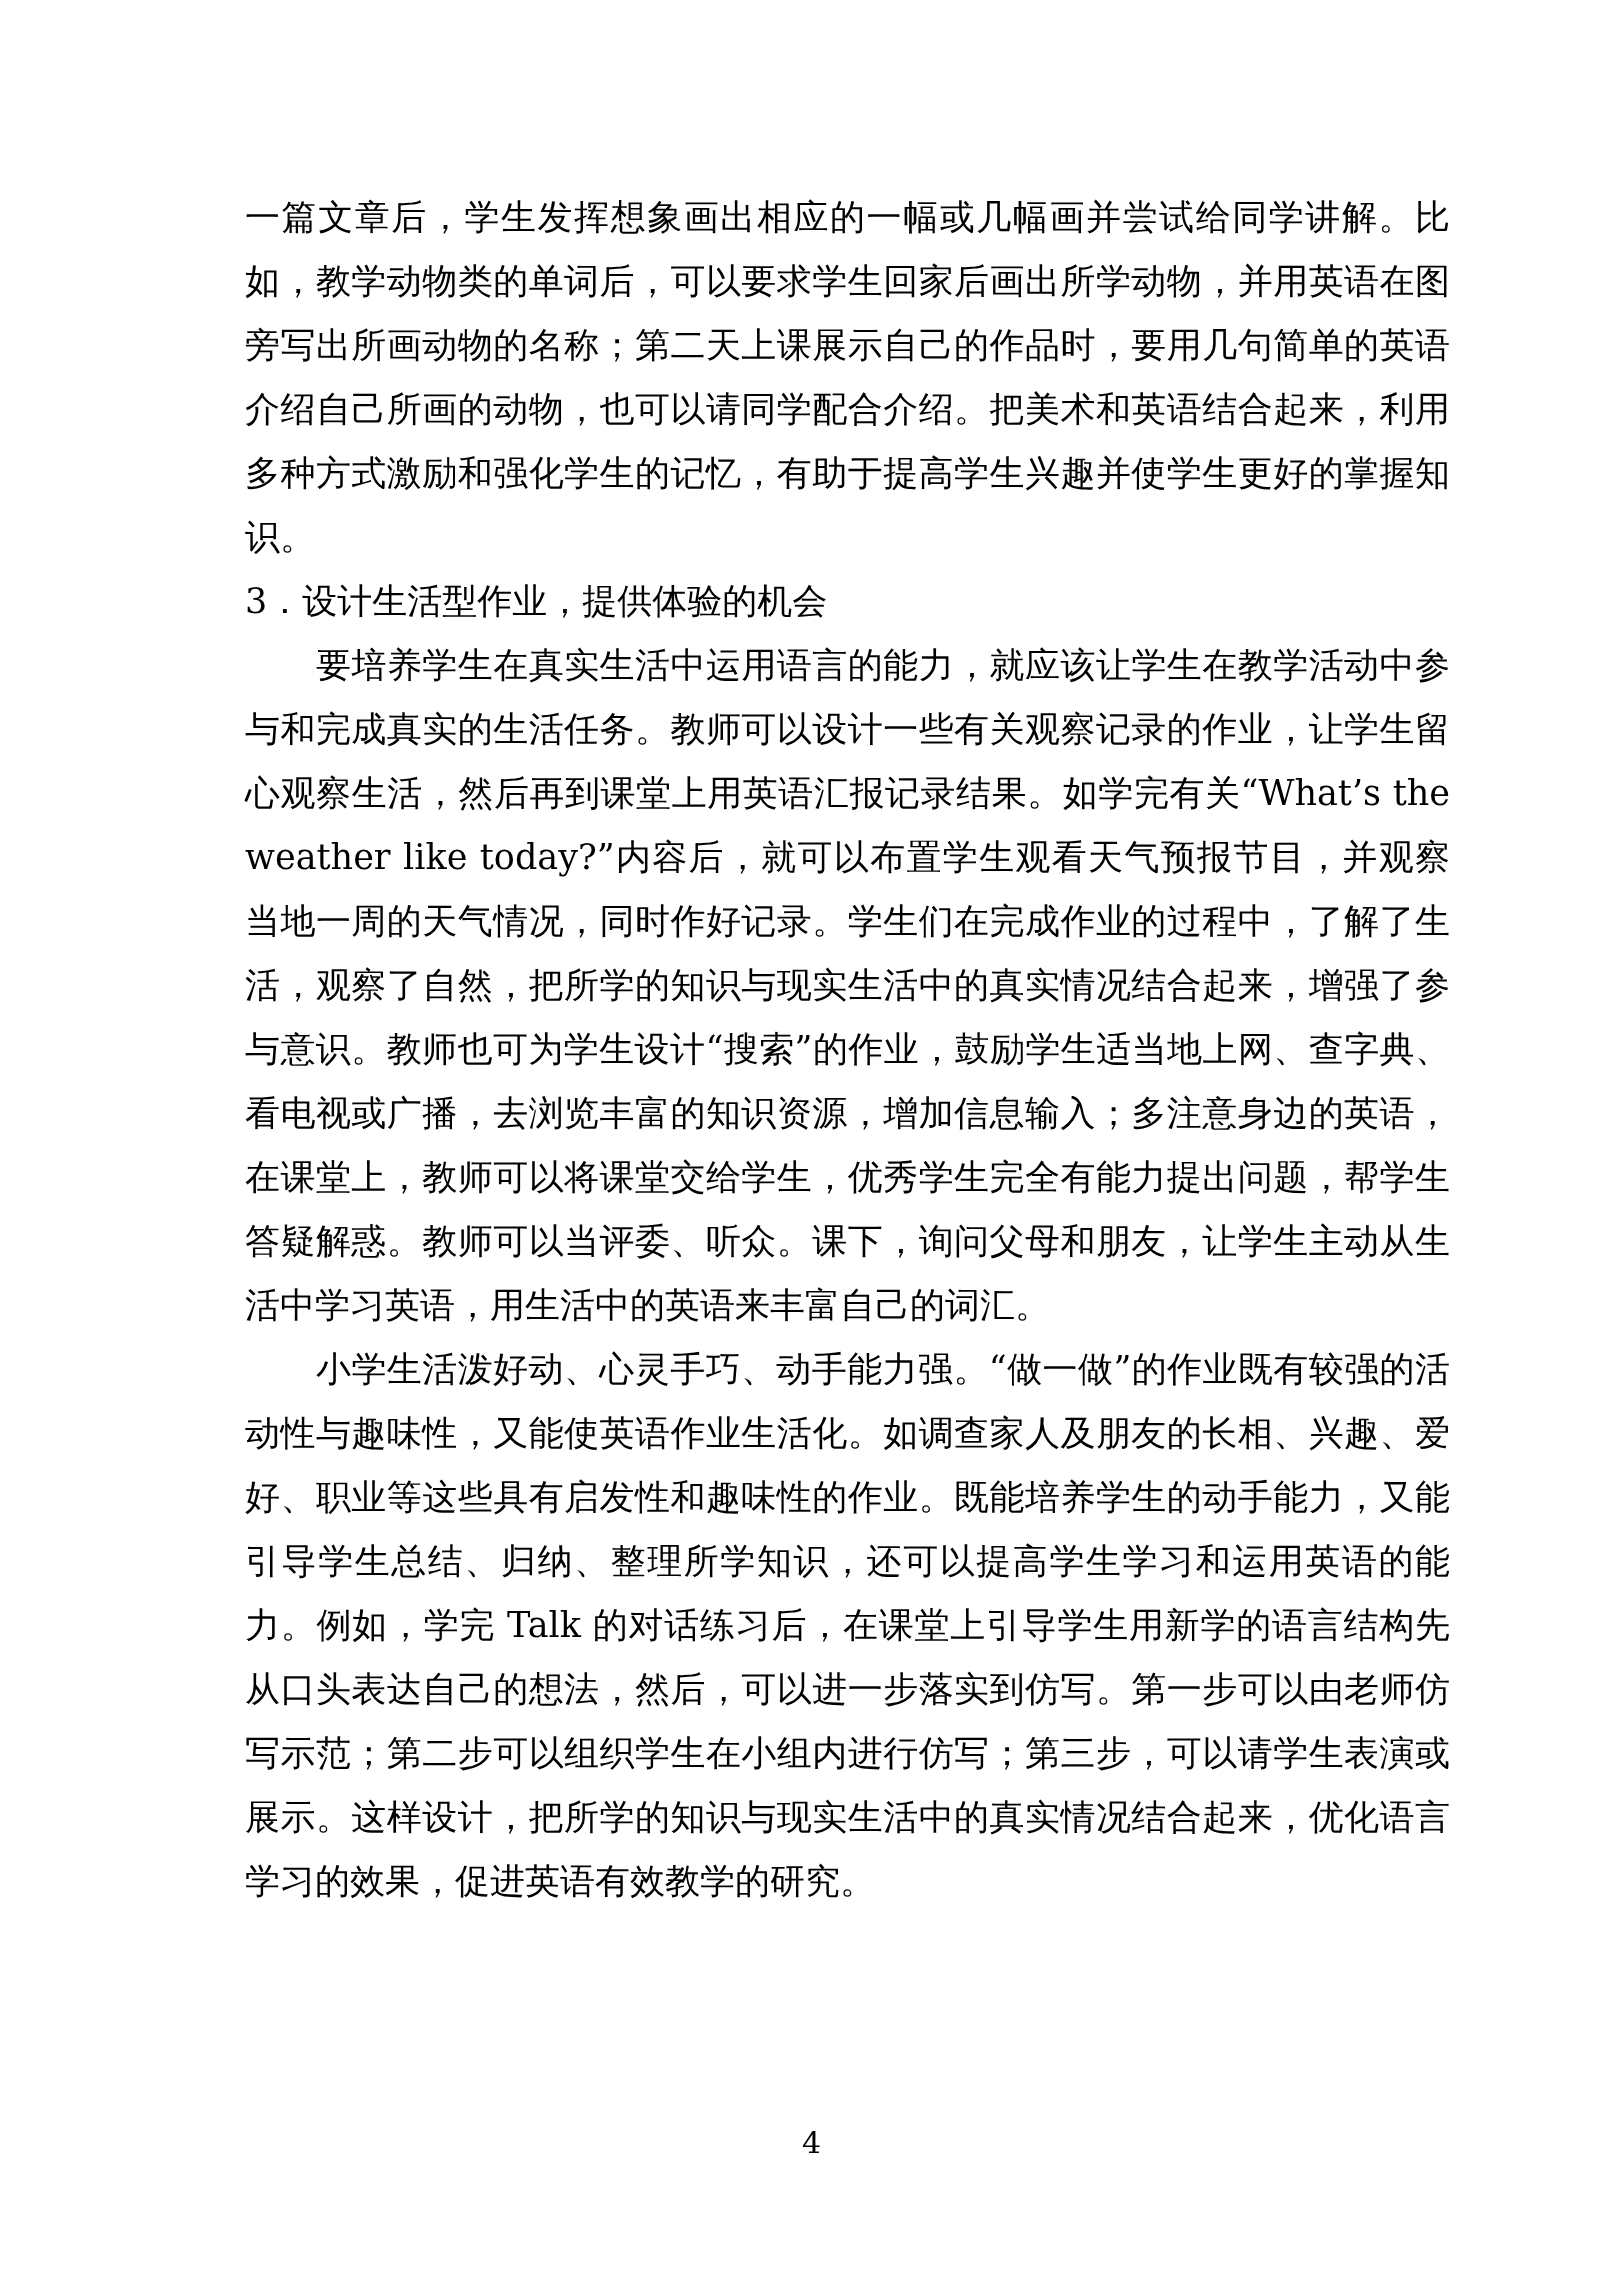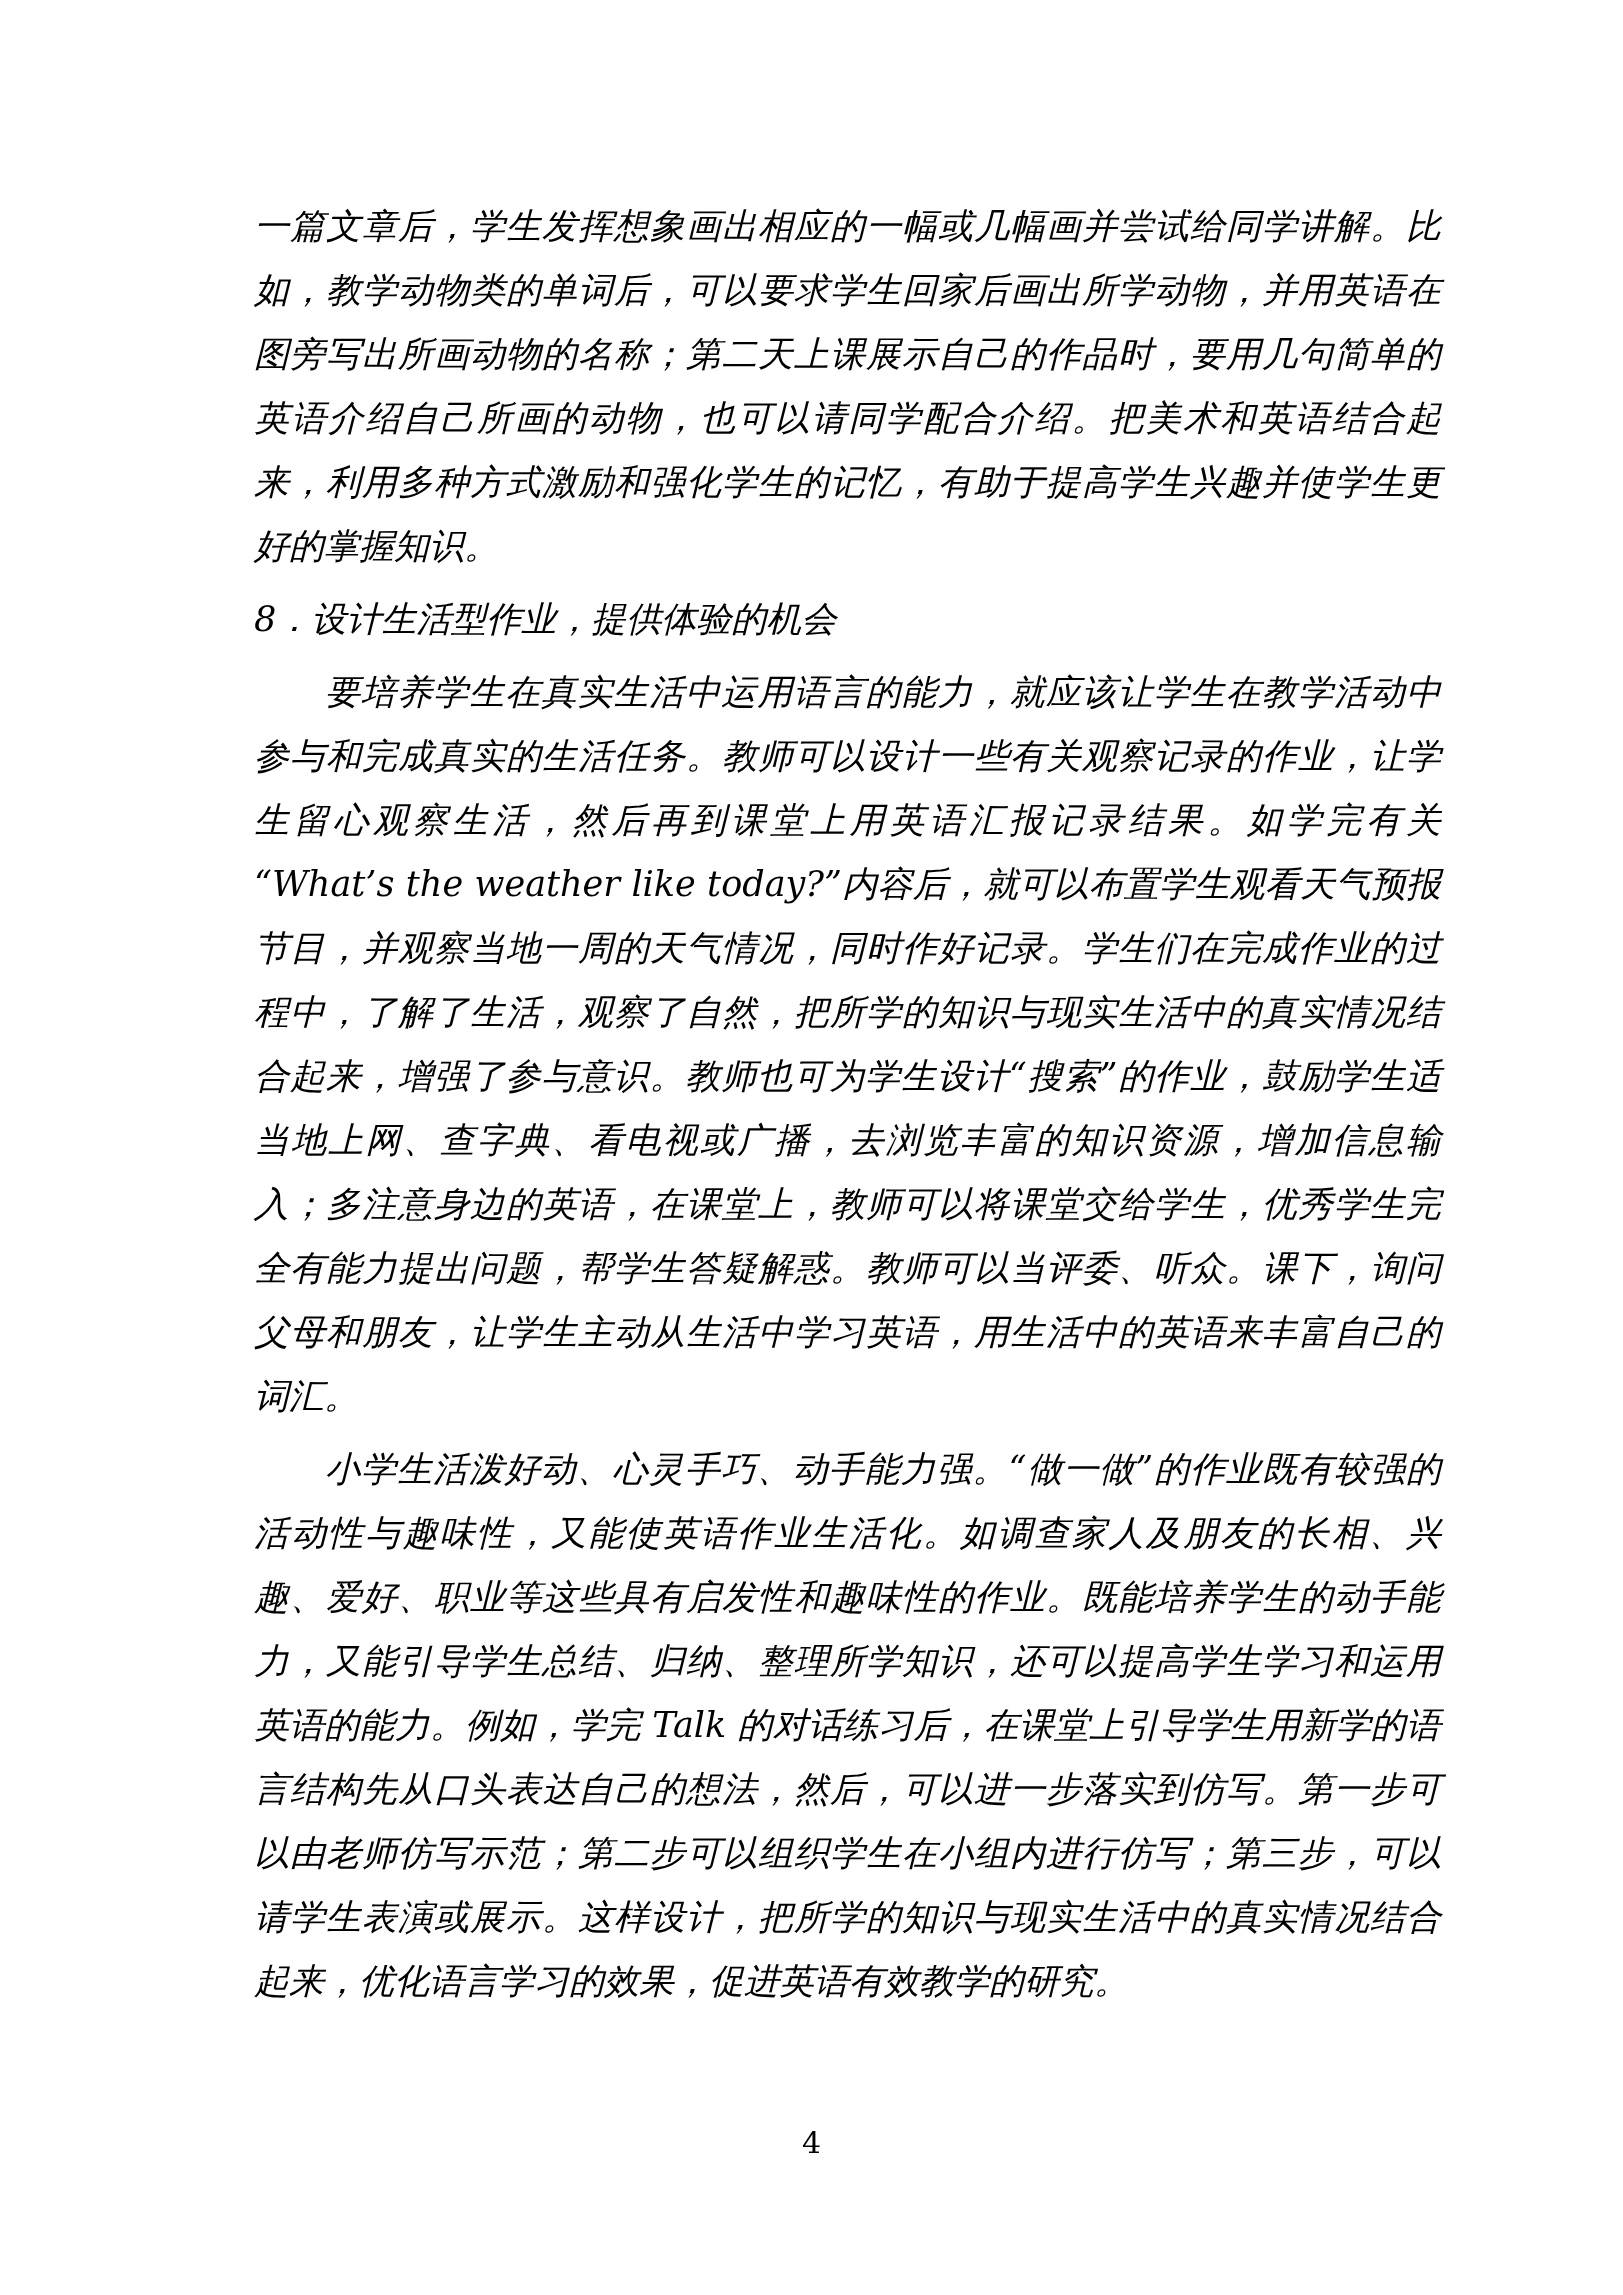--- a/index.html
+++ b/index.html
@@ -20,23 +20,22 @@
     position: absolute;
     left: 245px;
     top: 185px;
     width: 1205px;
     font-size: 35px;
     line-height: 64px;
     text-align: justify;
     letter-spacing: 0;
   }
   .content p {
-    margin: 9px;
+    margin: 0;
     padding: 0;
-    font-style: italic;
   }
   .content p.indent {
     text-indent: 71px;
   }
   .heading {
     text-align: left;
   }
   .footer {
     position: absolute;
     left: 0;
@@ -46,20 +45,20 @@
     font-size: 30px;
     line-height: 41px;
   }
 </style>
 </head>
 <body>
 
 <div class="page">
   <div class="content">
     <p>一篇文章后，学生发挥想象画出相应的一幅或几幅画并尝试给同学讲解。比如，教学动物类的单词后，可以要求学生回家后画出所学动物，并用英语在图旁写出所画动物的名称；第二天上课展示自己的作品时，要用几句简单的英语介绍自己所画的动物，也可以请同学配合介绍。把美术和英语结合起来，利用多种方式激励和强化学生的记忆，有助于提高学生兴趣并使学生更好的掌握知识。</p>
-    <p class="heading">8．设计生活型作业，提供体验的机会</p>
+    <p class="heading">3．设计生活型作业，提供体验的机会</p>
     <p class="indent">要培养学生在真实生活中运用语言的能力，就应该让学生在教学活动中参与和完成真实的生活任务。教师可以设计一些有关观察记录的作业，让学生留心观察生活，然后再到课堂上用英语汇报记录结果。如学完有关“What’s the weather like today?”内容后，就可以布置学生观看天气预报节目，并观察当地一周的天气情况，同时作好记录。学生们在完成作业的过程中，了解了生活，观察了自然，把所学的知识与现实生活中的真实情况结合起来，增强了参与意识。教师也可为学生设计“搜索”的作业，鼓励学生适当地上网、查字典、看电视或广播，去浏览丰富的知识资源，增加信息输入；多注意身边的英语，在课堂上，教师可以将课堂交给学生，优秀学生完全有能力提出问题，帮学生答疑解惑。教师可以当评委、听众。课下，询问父母和朋友，让学生主动从生活中学习英语，用生活中的英语来丰富自己的词汇。</p>
     <p class="indent">小学生活泼好动、心灵手巧、动手能力强。“做一做”的作业既有较强的活动性与趣味性，又能使英语作业生活化。如调查家人及朋友的长相、兴趣、爱好、职业等这些具有启发性和趣味性的作业。既能培养学生的动手能力，又能引导学生总结、归纳、整理所学知识，还可以提高学生学习和运用英语的能力。例如，学完 Talk 的对话练习后，在课堂上引导学生用新学的语言结构先从口头表达自己的想法，然后，可以进一步落实到仿写。第一步可以由老师仿写示范；第二步可以组织学生在小组内进行仿写；第三步，可以请学生表演或展示。这样设计，把所学的知识与现实生活中的真实情况结合起来，优化语言学习的效果，促进英语有效教学的研究。</p>
   </div>
 
   <div class="footer">4</div>
 </div>
 
 
 </body></html>

